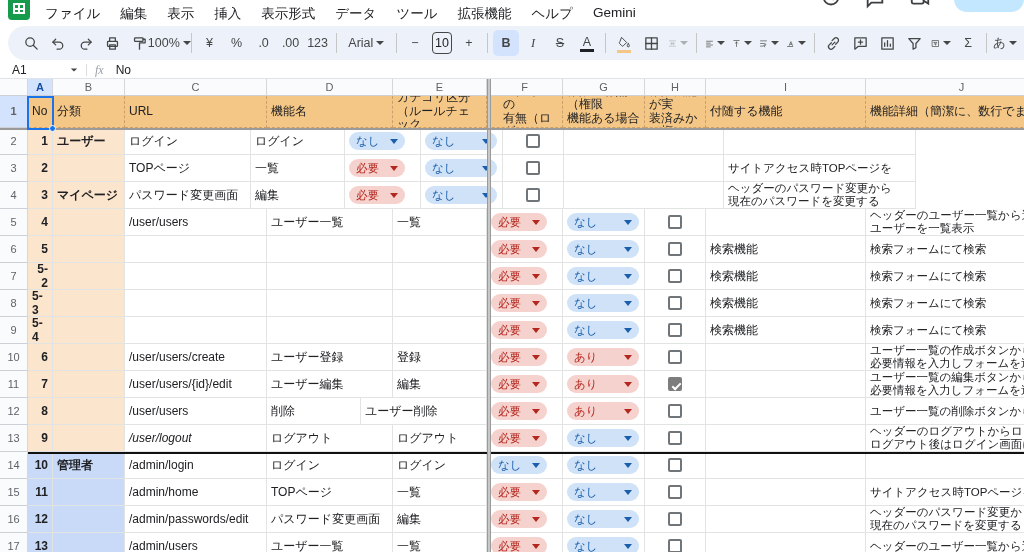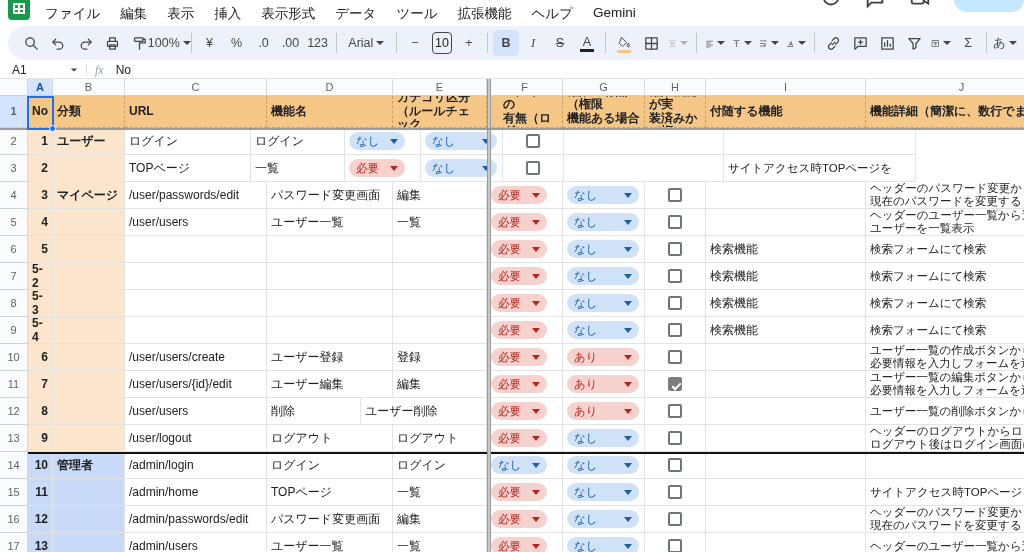--- a/index.html
+++ b/index.html
@@ -50,21 +50,21 @@
   #formula-value { font-size:12px; color:#202124; }
   
   #grid { position:absolute; left:0; top:79px; width:1024px; height:473px; background:#fff; overflow:hidden; }
   .grow { display:flex; }
   .cell { flex:none; border-right:1px solid #e2e3e3; border-bottom:1px solid #e2e3e3;
     font-size:12px; color:#202124; padding:0 4px; display:flex; align-items:center; overflow:hidden; background:#fff; }
   .hdrcell { background:#fafbfd; border-right:1px solid #d5d7da; border-bottom:1px solid #cdd0d4;
     color:#5f6368; font-size:11px; justify-content:center; padding:0; }
   .hdrcell.sel { background:#d3e3fd; color:#174ea6; font-weight:bold; }
   .colrow .cell { height:17px; }
-  .hrow .cell { height:32px; font-weight:bold; background:#f5c786;
+  .hrow .cell { height:32px; font-weight:normal; background:#f5c786;
     border-right:1px dashed #caa06a; border-bottom:1px dashed #caa06a;
     white-space:pre-line; line-height:13.5px; }
   .hrow .hdrcell { background:#d3e3fd; border-right:1px solid #d5d7da; border-bottom:1px solid #cdd0d4; font-weight:bold; }
   .drow .cell { height:27px; }
   .num { justify-content:flex-end; font-weight:bold; }
   .bold { font-weight:bold; }
   .band-tan { background:#fce5cd; }
   .band-blue { background:#c9daf8; }
   .detail { white-space:pre-line; line-height:13px; font-size:11.5px; }
   .chip { height:18px; border-radius:9px; display:flex; align-items:center; justify-content:space-between;
@@ -382,21 +382,20 @@
         <div class="cell cbwrap" style="width: 61px;">
           <div class="cb"></div>
         </div>
         <div class="cell" style="width: 160px;"></div>
         <div class="cell detail" style="width: 192px;">サイトアクセス時TOPページを</div>
       </div>
       <div class="grow drow">
         <div class="cell hdrcell" style="width: 28px;">4</div>
         <div class="cell band-tan num" style="width: 25px;">3</div>
         <div class="cell band-tan bold" style="width: 72px;">マイページ</div>
-        <div class="cell" style="width: 142px;">/user/passwords/edit</div>
         <div class="cell" style="width: 126px;">パスワード変更画面</div>
         <div class="cell" style="width: 94px;">編集</div>
         <div class="cell" style="width: 76px;">
           <div class="chip red w1">
             <span>必要</span>
             <span class="ccaret"></span>
           </div>
         </div>
         <div class="cell" style="width: 82px;">
           <div class="chip blue w2">
@@ -457,21 +456,21 @@
           </div>
         </div>
         <div class="cell cbwrap" style="width: 61px;">
           <div class="cb"></div>
         </div>
         <div class="cell" style="width: 160px;">検索機能</div>
         <div class="cell detail" style="width: 192px;">検索フォームにて検索</div>
       </div>
       <div class="grow drow">
         <div class="cell hdrcell" style="width: 28px;">7</div>
-        <div class="cell band-tan num" style="width: 25px;">5-2</div>
+        <div class="cell band-tan num" style="width: 25px; text-align: right;">5-2</div>
         <div class="cell band-tan bold" style="width: 72px;"></div>
         <div class="cell" style="width: 142px;"></div>
         <div class="cell" style="width: 126px;"></div>
         <div class="cell" style="width: 94px;"></div>
         <div class="cell" style="width: 76px;">
           <div class="chip red w1">
             <span>必要</span>
             <span class="ccaret"></span>
           </div>
         </div>
@@ -611,21 +610,21 @@
         <div class="cell cbwrap" style="width: 61px;">
           <div class="cb"></div>
         </div>
         <div class="cell" style="width: 160px;"></div>
         <div class="cell detail" style="width: 192px;">ユーザー一覧の削除ボタンから</div>
       </div>
       <div class="grow drow">
         <div class="cell hdrcell" style="width: 28px;">13</div>
         <div class="cell band-tan num" style="width: 25px;">9</div>
         <div class="cell band-tan bold" style="width: 72px;"></div>
-        <div class="cell" style="width: 142px;">/user/logout</div>
+        <div class="cell" style="width: 142px; font-style: italic;">/user/logout</div>
         <div class="cell" style="width: 126px;">ログアウト</div>
         <div class="cell" style="width: 94px;">ログアウト</div>
         <div class="cell" style="width: 76px;">
           <div class="chip red w1">
             <span>必要</span>
             <span class="ccaret"></span>
           </div>
         </div>
         <div class="cell" style="width: 82px;">
           <div class="chip blue w2">

